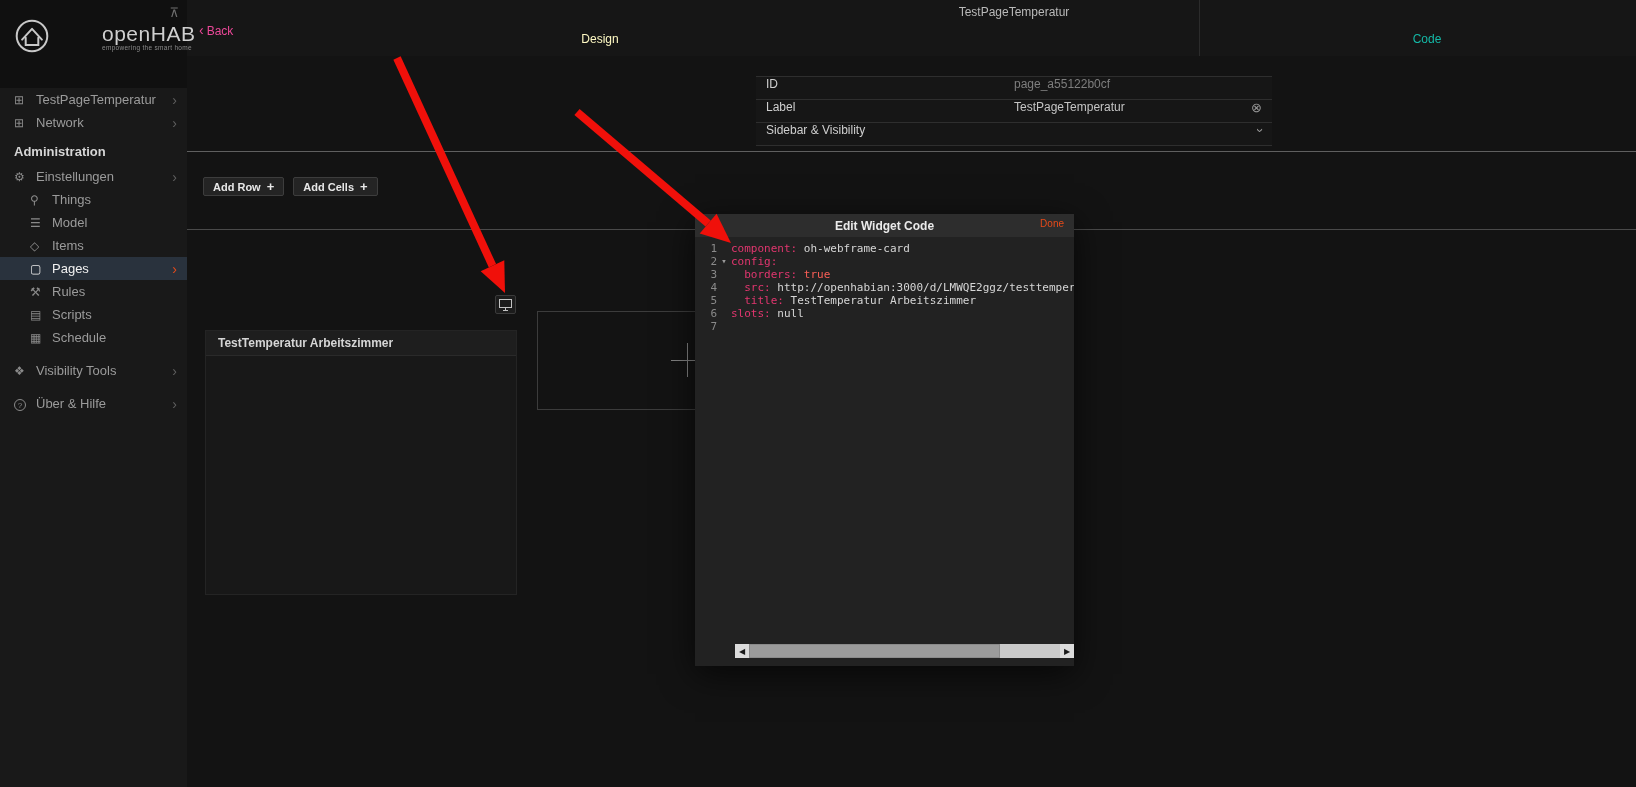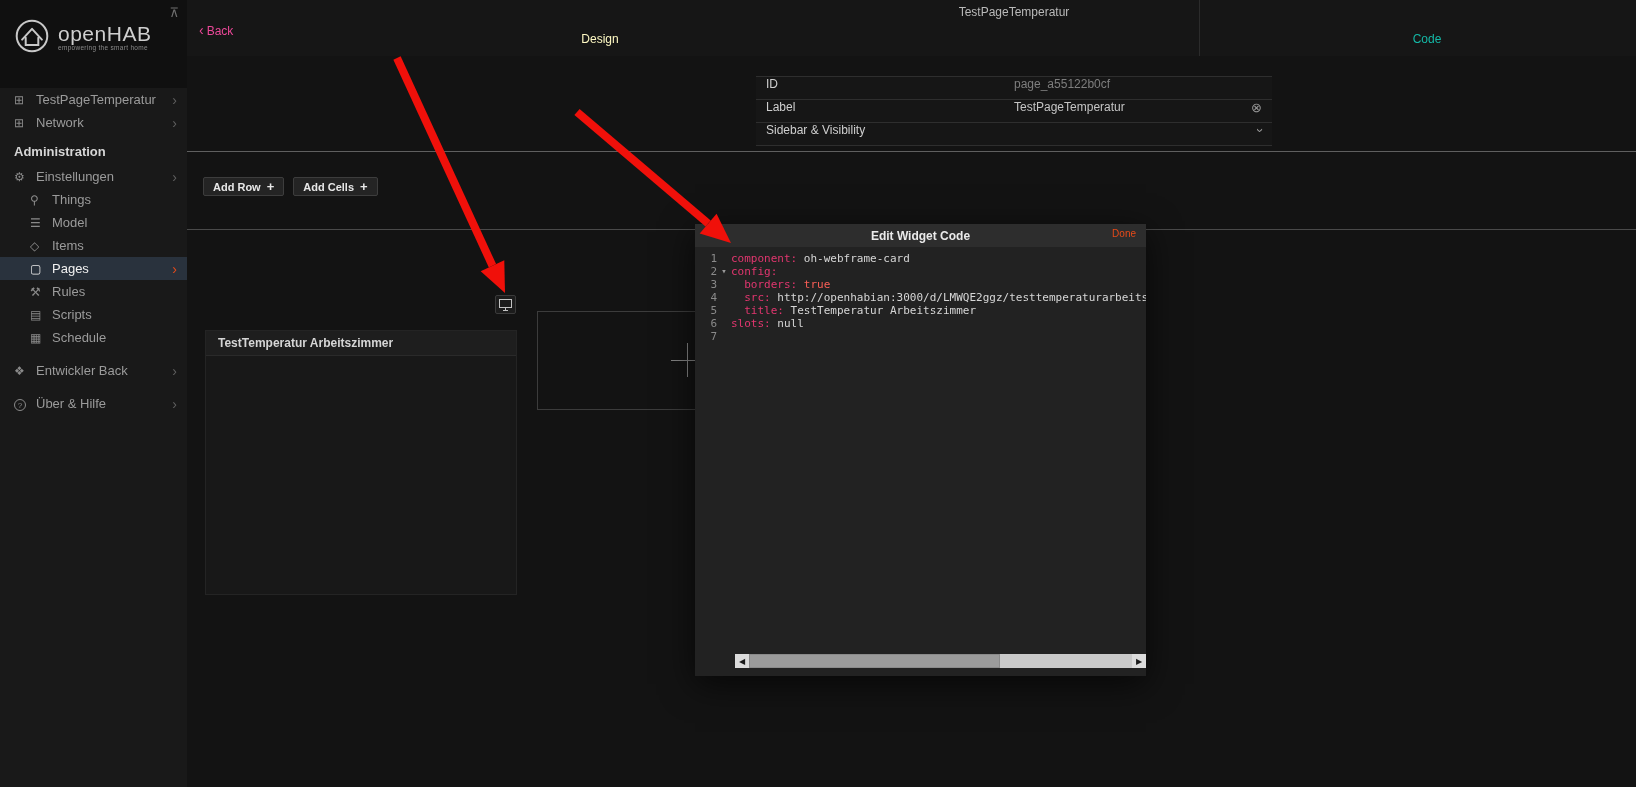--- a/index.html
+++ b/index.html
@@ -16,21 +16,21 @@
                 font-size:12px; color:#b9b9b9; }
   .tab { position:absolute; top:32px; transform:translateX(-50%); font-size:12px; color:#14b8a6; cursor:pointer; }
   .tab.active { color:#fef9c3; }
   .tab-design { left:413px; }
   .tab-code { left:1240px; }
 
   
   .sidebar { position:absolute; left:0; top:0; width:187px; height:787px; background:#191919; z-index:5; }
   .logo-block { position:relative; height:88px; background:#101010; padding:18px 0 0 14px; }
   .pin-icon { position:absolute; right:8px; top:5px; color:#6f6f6f; font-size:13px; cursor:pointer; }
-  .logo-row { display:flex; align-items:center; }
+  .logo-row { display:flex; align-items:center;gap:44px; }
   .logo-mark { width:36px; height:36px; flex:0 0 36px; }
   .logo-text { margin-left:8px; color:#cfcfcf; }
   .logo-name { font-size:21px; font-weight:400; letter-spacing:0.5px; }
   .logo-tag { font-size:6.5px; color:#8a8a8a; margin-top:-2px; letter-spacing:0.3px; }
   .menu { position:absolute; top:88px; left:0; right:0; }
   .menu-item { position:relative; height:23px; display:flex; align-items:center;
                color:#9b9b9b; font-size:13px; cursor:pointer; padding-left:14px; }
   .menu-item.sub { padding-left:30px; }
   .menu-item.gap { margin-top:10px; }
   .menu-item.selected { background:#29323d; color:#f0f0f0; }
@@ -73,21 +73,21 @@
   .monitor-btn { position:absolute; left:495px; top:295px; width:21px; height:19px;
                  display:flex; align-items:center; justify-content:center; cursor:pointer;
                  border:1px solid #3a3a3a; border-radius:2px; background:#1c1c1c; }
 
   .empty-cell { position:absolute; left:537px; top:311px; width:301px; height:99px;
                 border:1px solid #3c3c3c; cursor:pointer; }
   .cell-plus-h { position:absolute; left:133px; top:48px; width:34px; height:1px; background:#828282; }
   .cell-plus-v { position:absolute; left:149px; top:31px; width:1px; height:34px; background:#828282; }
 
   
-  .modal { position:absolute; left:695px; top:224px; width:451px; height:452px;
+  .modal { position:absolute; left:695px; top:214px; width:379px; height:452px;
            background:#222222; box-shadow:0 8px 32px rgba(0,0,0,0.65); z-index:10; }
   .modal-header { position:relative; height:23px; background:#2d2d2d;
                   display:flex; align-items:center; justify-content:center; }
   .modal-title { font-size:12px; font-weight:bold; color:#eaeaea; }
   .modal-done { position:absolute; right:10px; top:4px; font-size:10px; color:#e64a19; cursor:pointer; }
   .code-area { position:relative; padding-top:5px; font-family:"DejaVu Sans Mono", monospace;
                font-size:11px; line-height:13px; height:406px; overflow:hidden; cursor:text; }
   .code-line { display:flex; white-space:pre; }
   .code-ln { width:22px; text-align:right; color:#8a8a8a; flex:0 0 22px; }
   .code-fold { width:14px; text-align:center; color:#9a9a9a; flex:0 0 14px; font-size:9px; }
@@ -179,21 +179,21 @@
         <div class="menu-item sub">
           <span class="mi-icon">▤</span>
           <span>Scripts</span>
         </div>
         <div class="menu-item sub">
           <span class="mi-icon">▦</span>
           <span>Schedule</span>
         </div>
         <div class="menu-item gap">
           <span class="mi-icon">❖</span>
-          <span>Entwickler Back</span>
+          <span>Visibility Tools</span>
           <span class="mi-chevron">›</span>
         </div>
         <div class="menu-item gap">
           <span class="mi-icon circle"><span>?</span></span>
           <span>Über &amp; Hilfe</span>
           <span class="mi-chevron">›</span>
         </div>
       </nav>
   </aside>
 

